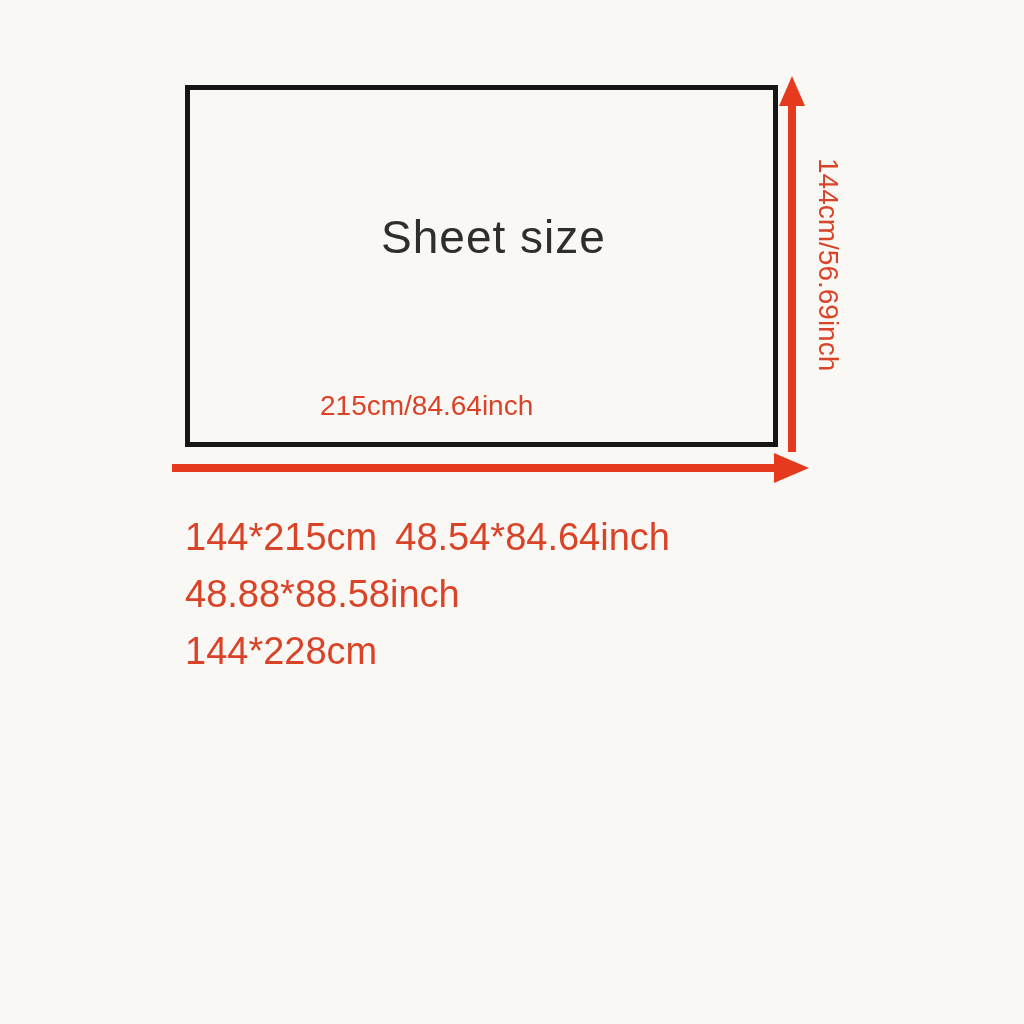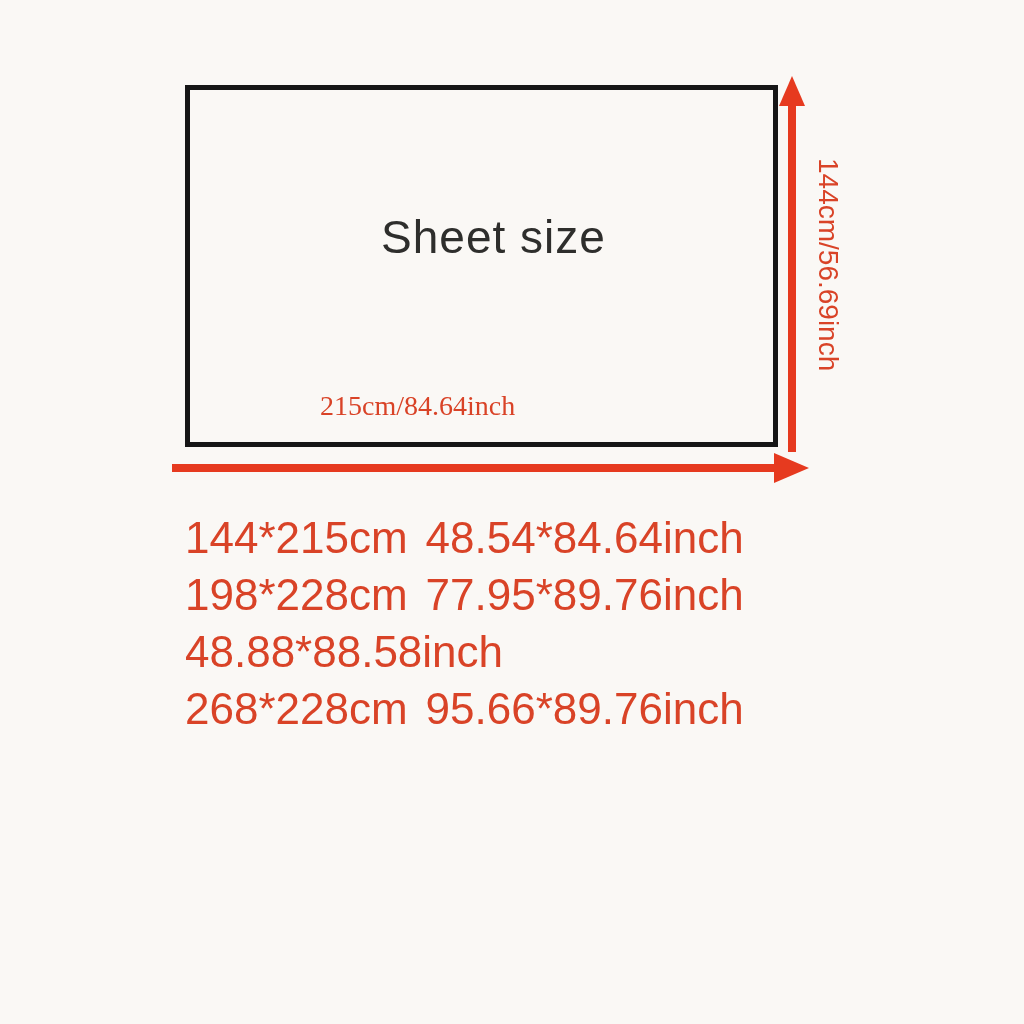--- a/index.html
+++ b/index.html
@@ -37,21 +37,20 @@
     letter-spacing: 1px;
     color: var(--title-dark);
     padding-left: 24px;
   }
   .width-label {
     position: absolute;
     left: 130px; top: 300px;
     font-size: 28px;
     color: var(--text-red);
     white-space: nowrap;
-    font-family: Liberation Serif, serif;
   }
   .h-arrow {
     position: absolute;
     left: 170px; top: 451px;
     width: 640px; height: 34px;
   }
   .v-arrow {
     position: absolute;
     left: 776px; top: 76px;
     width: 32px; height: 378px;
@@ -62,21 +61,21 @@
     writing-mode: vertical-rl;
     text-orientation: mixed;
     font-size: 28px;
     color: var(--text-red);
     white-space: nowrap;
   }
   .size-list {
     position: absolute;
     left: 185px; top: 509px;
     color: var(--text-red);
-    font-size: 44px;
+    font-size: 38px;
   }
   .size-row {
     display: flex;
     gap: 18px;
     line-height: 57px;
     white-space: nowrap;
   }
   .arrow-fill { fill: var(--arrow-red); }
 </style>
 </head>
@@ -100,25 +99,20 @@
   </svg>
 
   <div class="height-label">144cm/56.69inch</div>
 
   <div class="size-list">
     <div class="size-row">
       <span>144*215cm</span>
       <span>48.54*84.64inch</span>
     </div>
     <div class="size-row">
-      <span>198*228cm</span>
-      <span>77.95*89.76inch</span>
-    </div>
-    <div class="size-row">
       <span>48.88*88.58inch</span>
     </div>
     <div class="size-row">
-      <span>268*228cm</span>
-      <span>95.66*89.76inch</span>
+      <span>144*228cm</span>
     </div>
   </div>
 
 </div>
 
 </body></html>

